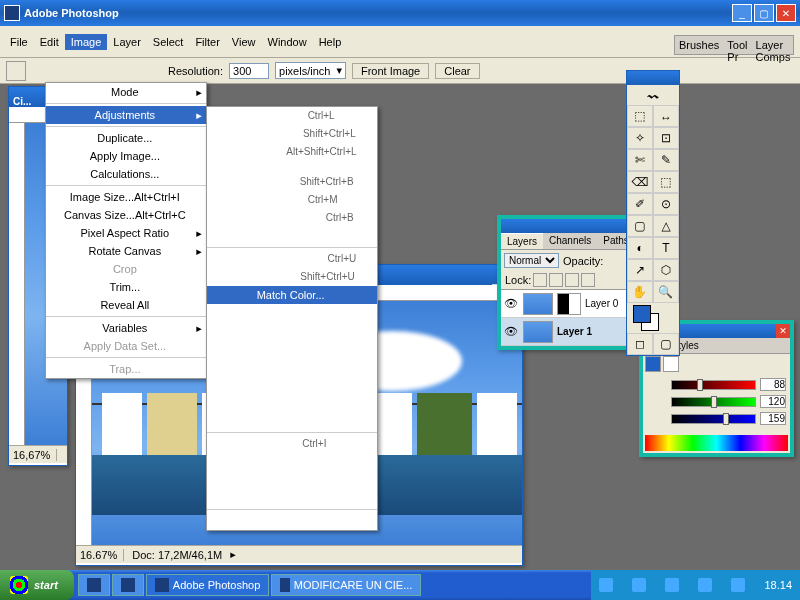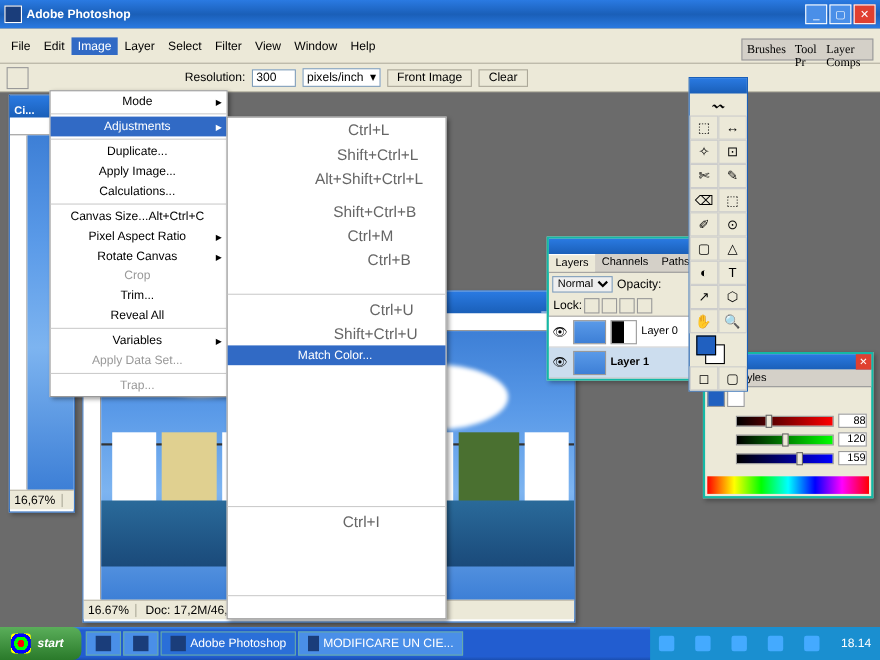--- a/index.html
+++ b/index.html
@@ -27,47 +27,47 @@
 .doc .canvas { background: linear-gradient(to bottom, #3d7fd6 0%, #5a9ae8 30%, #7db4f0 60%, #3d7fd6 100%); position: relative; }
 .doc .status { height: 18px; background: #ece9d8; border-top: 1px solid #aca899; display: flex; align-items: center; padding: 0 4px; font-size: 10px; gap: 8px; }
 .doc .status .zoom { border-right: 1px solid #aca899; padding-right: 6px; }
 .menu-dropdown { position: absolute; background: #fff; border: 1px solid #999; box-shadow: 2px 2px 4px rgba(0,0,0,0.4); min-width: 150px; z-index: 100; }
 .menu-dropdown .mi { padding: 3px 20px 3px 18px; display: flex; justify-content: center; cursor: pointer; position: relative; }
 .menu-dropdown .mi.highlighted { background: #316ac5; color: white; }
 .menu-dropdown .mi .arrow::after { content: '▸'; position: absolute; right: 4px; }
 .menu-dropdown .mi.disabled { color: #999; }
 .menu-dropdown .sep { height: 1px; background: #ccc; margin: 2px 0; }
 .submenu { position: absolute; left: 100%; top: 0; background: #fff; border: 1px solid #999; box-shadow: 2px 2px 4px rgba(0,0,0,0.4); min-width: 170px; z-index: 101; }
-.submenu .mi .shortcut { color: #666; font-size: 14px; margin-left: 20px; }
+.submenu .mi .shortcut { color: #666; font-size: 10px; margin-left: 20px; }
 .toolbox { position: absolute; right: 120px; top: 70px; width: 54px; background: #ece9d8; border: 1px solid #1a5fb8; z-index: 50; }
 .toolbox .tbtitle { height: 14px; background: linear-gradient(to bottom, #2a7ae2, #1a5fb8); }
 .toolbox .tools { display: grid; grid-template-columns: 1fr 1fr; }
 .toolbox .tool { width: 26px; height: 22px; border: 1px solid #ccc; display: flex; align-items: center; justify-content: center; cursor: pointer; font-size: 12px; background: #ece9d8; }
 .toolbox .swatch { height: 30px; position: relative; }
 .toolbox .swatch .fg { width: 18px; height: 18px; background: #2060c0; border: 1px solid #000; position: absolute; top: 2px; left: 6px; }
 .toolbox .swatch .bg { width: 18px; height: 18px; background: #fff; border: 1px solid #000; position: absolute; top: 10px; left: 14px; }
-.palette { position: absolute; background: #ece9d8; border: 2px solid #14b8a6; z-index: 40; box-shadow: 2px 2px 4px rgba(0,0,0,0.3); }
+.palette { position: absolute; background: #ece9d8; border: 4px solid #14b8a6; z-index: 40; box-shadow: 2px 2px 4px rgba(0,0,0,0.3); }
 .palette .ptitle { height: 14px; background: linear-gradient(to bottom, #2a7ae2, #1a5fb8); display: flex; justify-content: flex-end; }
 .palette .ptitle .close { width: 14px; height: 14px; background: #e04030; color: white; font-size: 9px; display: flex; align-items: center; justify-content: center; cursor: pointer; }
 .palette .tabs { display: flex; background: #d4d0c8; border-bottom: 1px solid #999; }
 .palette .tab { padding: 2px 6px; font-size: 10px; cursor: pointer; }
 .palette .tab.active { background: #ece9d8; border-top: 1px solid #fff; }
 .layers-panel { right: 125px; top: 215px; width: 178px; }
 .layers-panel .controls { padding: 3px; display: flex; gap: 4px; align-items: center; font-size: 10px; }
 .layers-panel .controls select { font-size: 10px; border: 1px solid #7f9db9; }
 .layers-panel .lock-row { padding: 2px 4px; font-size: 10px; display: flex; align-items: center; gap: 2px; border-bottom: 1px solid #999; }
 .layers-panel .lock-row .lockbtn { width: 14px; height: 14px; border: 1px solid #999; background: #ece9d8; }
 .layers-panel .layer { display: flex; align-items: center; padding: 2px; border-bottom: 1px solid #ccc; background: #fff; height: 28px; }
 .layers-panel .layer.selected { background: #cde; }
 .layers-panel .layer .eye { width: 16px; text-align: center; }
 .layers-panel .layer .thumb { width: 30px; height: 22px; background: linear-gradient(to bottom, #5a9ae8, #3d7fd6); border: 1px solid #999; margin: 0 4px; }
 .layers-panel .layer .mask { width: 24px; height: 22px; background: linear-gradient(to right, #000 50%, #fff 50%); border: 1px solid #999; margin-right: 4px; }
 .layers-panel .layer .lname { font-size: 10px; }
 .dock-tabs { position: absolute; right: 6px; top: 35px; width: 120px; height: 20px; background: #d4d0c8; display: flex; font-size: 10px; z-index: 30; border: 1px solid #999; }
-.dock-tabs .dt { padding: 3px 4px; cursor: pointer; font-family: Liberation Serif, serif; }
+.dock-tabs .dt { padding: 3px 4px; cursor: pointer; }
 .color-panel { right: 6px; top: 320px; width: 155px; }
 .color-panel .sliders { padding: 4px; margin-left: 24px; }
 .color-panel .slider-row { display: flex; align-items: center; margin-bottom: 4px; gap: 4px; }
 .color-panel .slider { flex: 1; height: 10px; background: linear-gradient(to right, #000, #fff); border: 1px solid #999; position: relative; }
 .color-panel .slider .thumb { width: 6px; height: 12px; background: #ece9d8; border: 1px solid #666; position: absolute; top: -2px; }
 .color-panel .slider-row input { width: 26px; font-size: 10px; border: 1px solid #999; text-align: right; }
 .color-panel .strip { height: 16px; background: linear-gradient(to right, red, yellow, lime, cyan, blue, magenta, red); margin: 2px; }
 .color-panel .sw { display: flex; padding: 2px; gap: 2px; }
 .color-panel .sw .s { width: 16px; height: 16px; border: 1px solid #999; background: #2060c0; }
 .taskbar { position: absolute; bottom: 0; left: 0; right: 0; height: 30px; background: linear-gradient(to bottom, #3d87e8 0%, #225dd0 10%, #225dd0 90%, #1a4db0 100%); display: flex; align-items: center; }
@@ -274,20 +274,24 @@
         <span>Duplicate...</span>
       </div>
     <div class="mi">
         <span>Apply Image...</span>
       </div>
     <div class="mi">
         <span>Calculations...</span>
       </div>
     <div class="sep"></div>
     <div class="mi">
+        <span>Image Size...</span>
+        <span class="shortcut">Alt+Ctrl+I</span>
+      </div>
+    <div class="mi">
         <span>Canvas Size...</span>
         <span class="shortcut">Alt+Ctrl+C</span>
       </div>
     <div class="mi">
         <span>Pixel Aspect Ratio</span>
         <span class="arrow"></span>
       </div>
     <div class="mi">
         <span>Rotate Canvas</span>
         <span class="arrow"></span>

